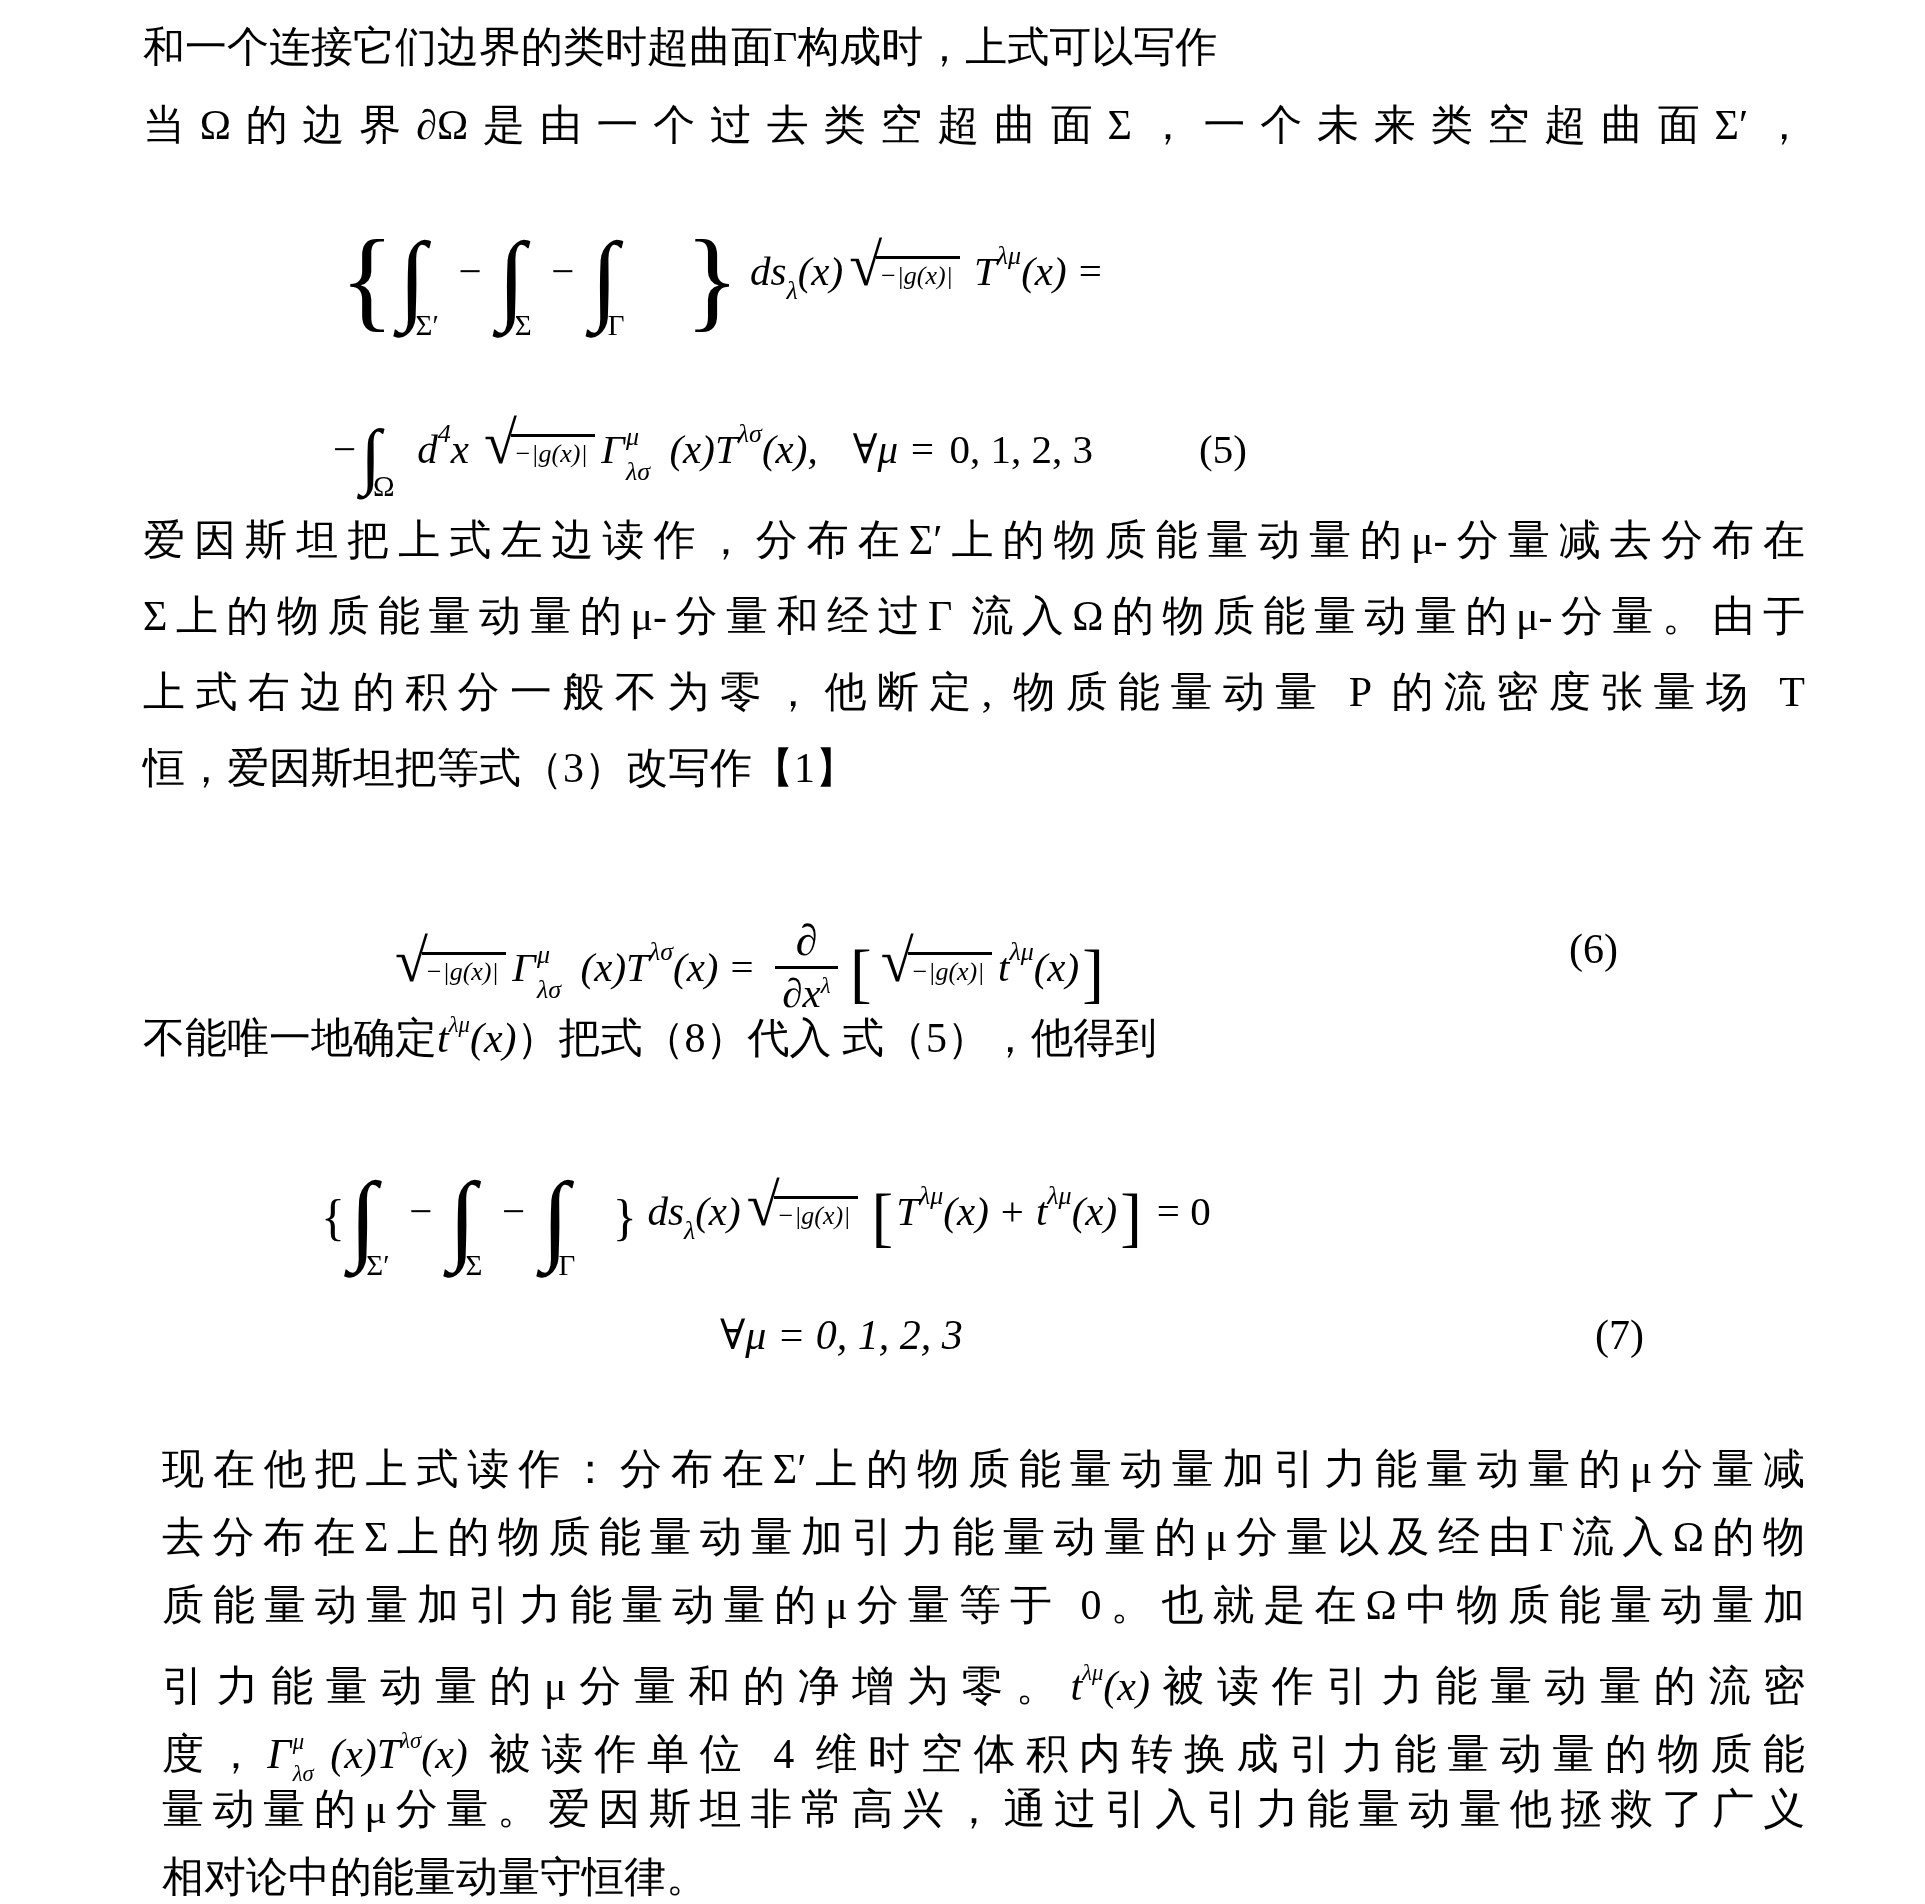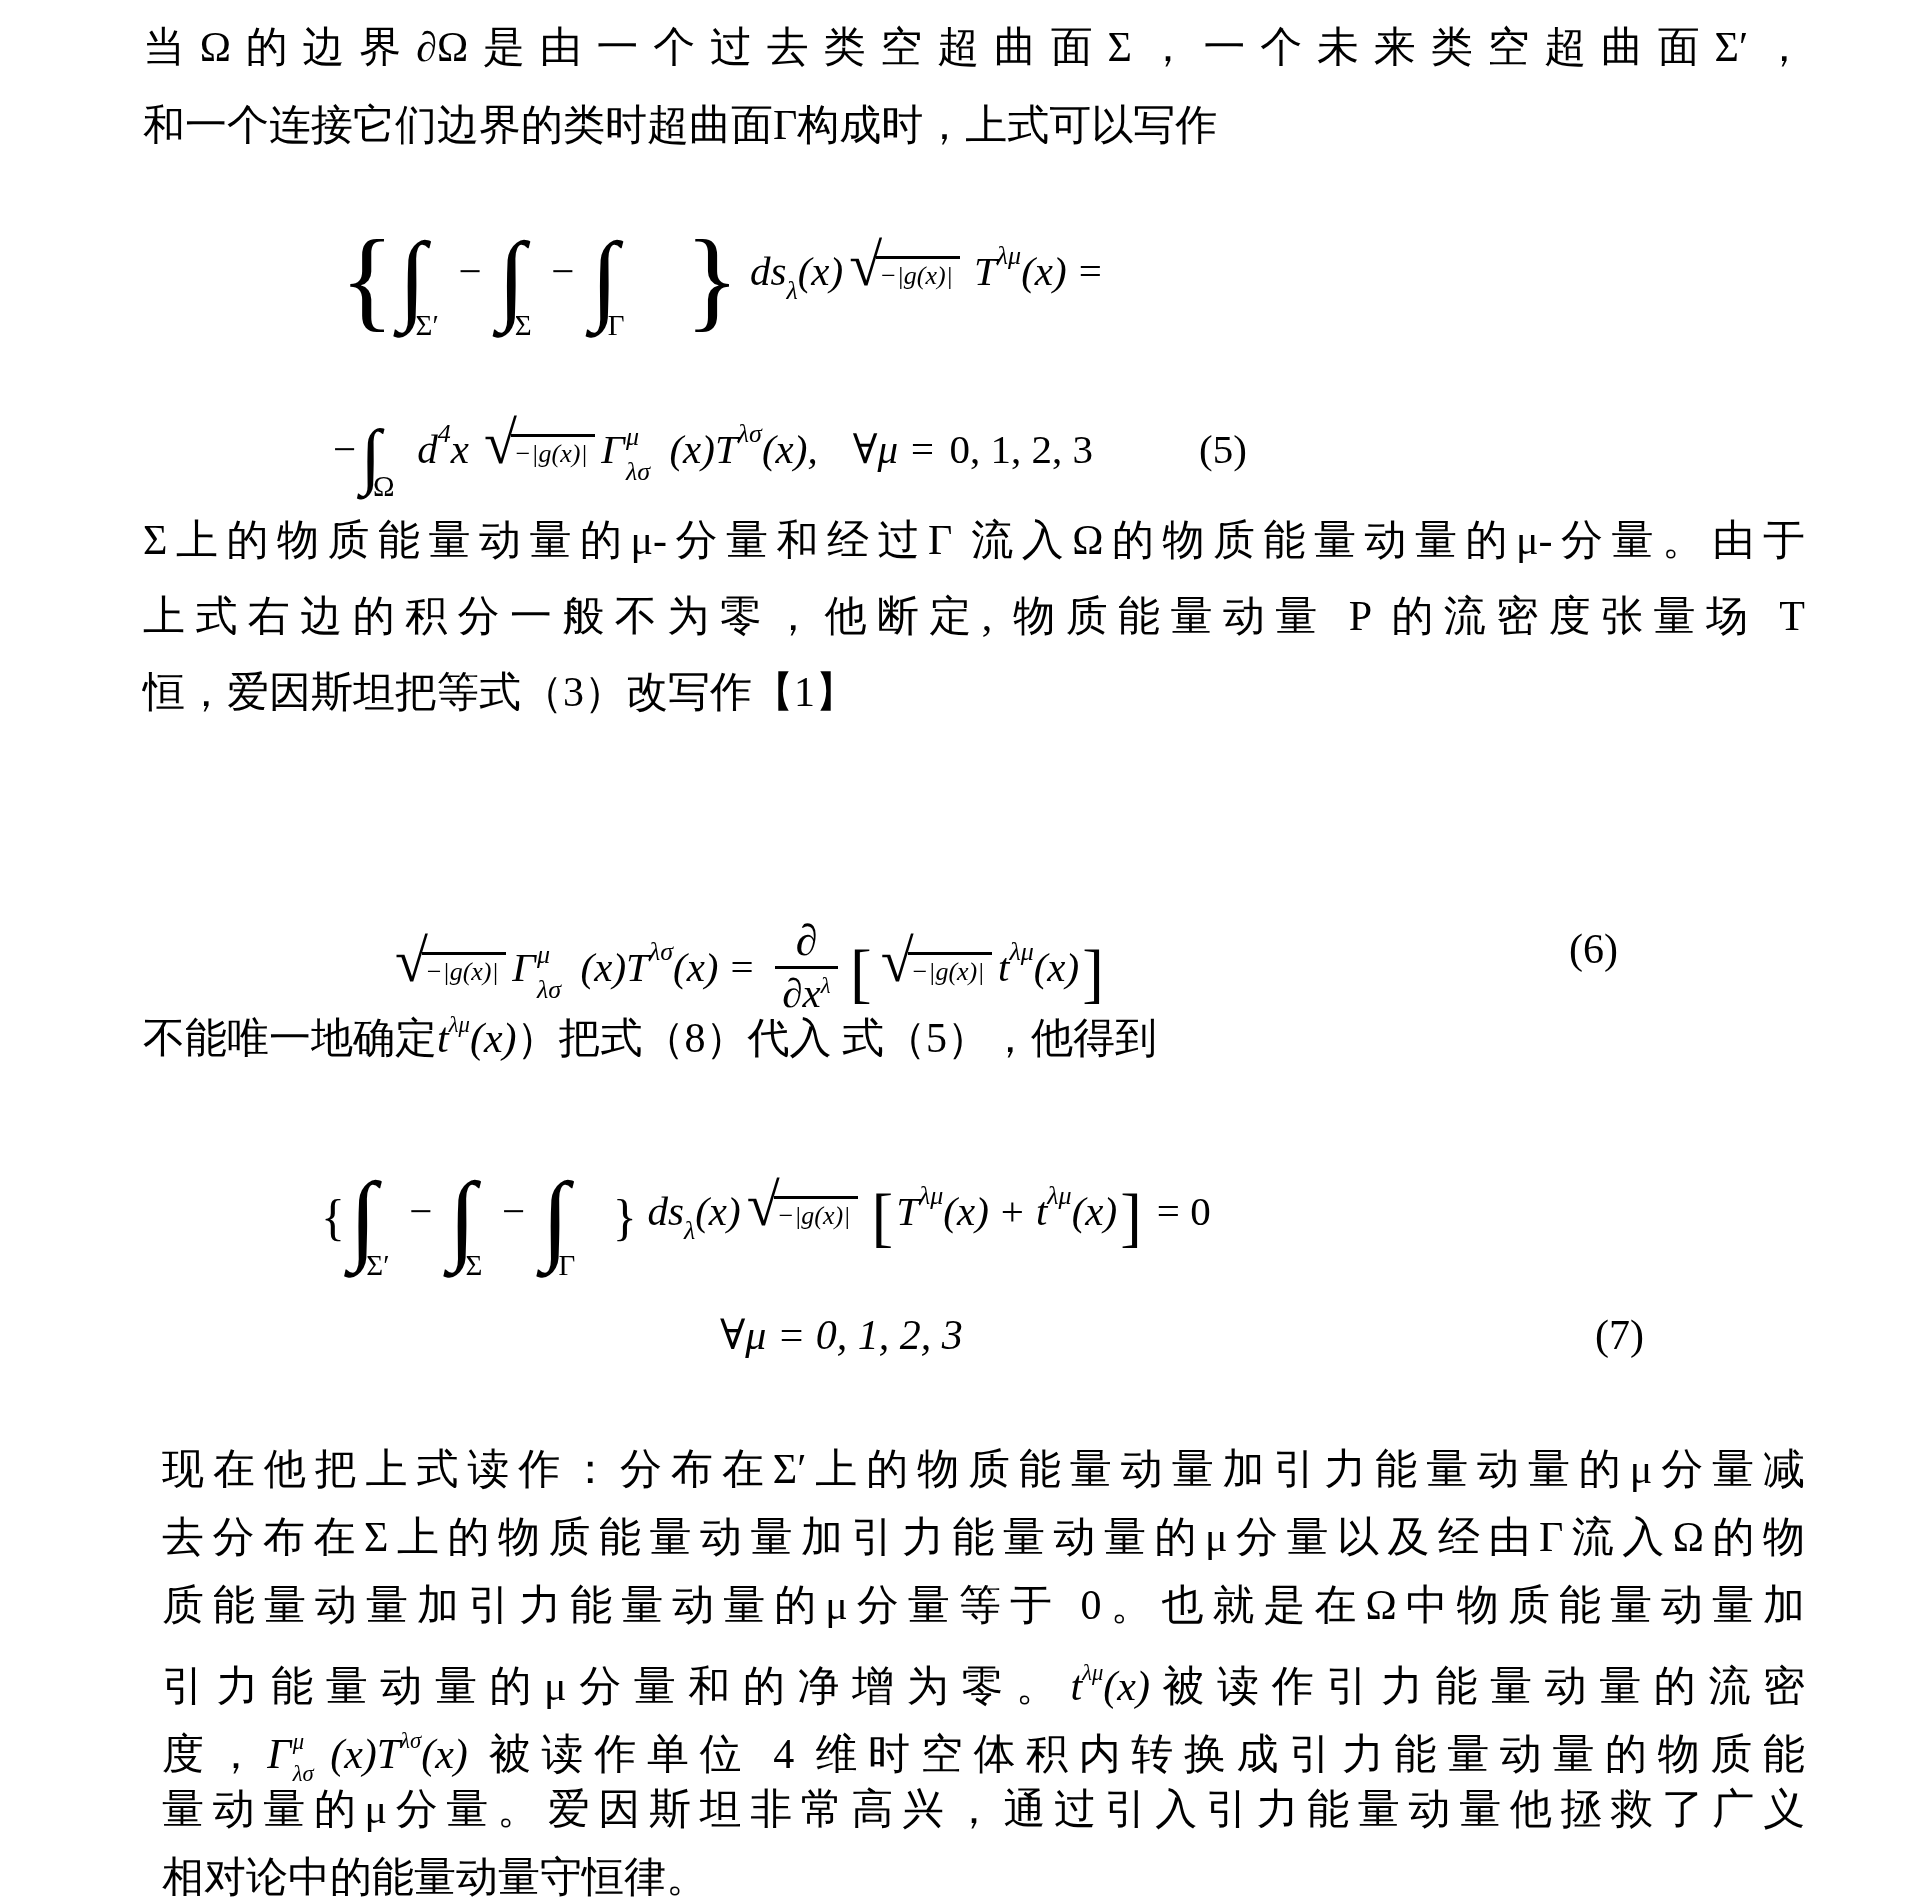--- a/index.html
+++ b/index.html
@@ -45,39 +45,40 @@
   .bk { font-size:65px; font-style:normal; vertical-align:-13.6px; line-height:0; margin:0 3px; }
   .eqlabel { position:absolute; font-size:42px; font-style:normal; line-height:45px; }
   .gapL { margin-left:53px; }
 </style>
 </head>
 <body>
 
 <div class="page">
 
   <div class="para lh103" style="top:7.6px">
+    <div class="tline">和一个连接它们边界的类时超曲面Γ构成时，上式可以写作</div>
     <div class="tline just">当Ω的边界∂Ω是由一个过去类空超曲面Σ，一个未来类空超曲面Σ′，</div>
-    <div class="tline">和一个连接它们边界的类时超曲面Γ构成时，上式可以写作</div>
   </div>
 
   <div class="eqrow" style="left:340px; top:214px">
     <span class="bb">{</span><span class="ig1">∫</span><span class="isb1">Σ′</span><span class="op">−</span><span class="ig1">∫</span><span class="isb1">Σ</span><span class="op">−</span><span class="ig1">∫</span><span class="isb1">Γ</span><span class="bb gapL">}</span><span class="mv" style="margin-left:10.6px">ds</span><span class="msub">λ</span><span class="mv">(x)</span><span class="sqrt">
         <span class="sqrt-sign">√</span>
         <span class="sqrt-body">−|g(x)|</span>
       </span><span class="mv" style="margin-left:7.6px">T</span><span class="msup">λμ</span><span class="mv">(x)</span><span class="op">=</span>
   </div>
 
   <div class="eqrow" style="left:321px; top:392px">
     <span class="op" style="margin-right:4.5px">−</span><span class="ig2">∫</span><span class="isb2">Ω</span><span class="mv" style="margin-left:12px">d</span><span class="msup up0">4</span><span class="mv">x</span><span class="sqrt" style="margin-left:15px">
         <span class="sqrt-sign">√</span>
         <span class="sqrt-body">−|g(x)|</span>
       </span><span class="mv">Γ</span><span class="stack"><span class="up">μ</span><span class="dn">λσ</span></span><span class="mv">(x)</span><span class="mv">T</span><span class="msup">λσ</span><span class="mv">(x),</span><span class="mv" style="margin-left:35px">∀μ =</span><span class="up0" style="margin-left:13.6px">0, 1, 2, 3</span><span class="up0" style="margin-left:106px">(5)</span>
   </div>
 
   <div class="para lh100" style="top:502px">
+    <div class="tline just">爱因斯坦把上式左边读作，分布在Σ′上的物质能量动量的μ-分量减去分布在</div>
     <div class="tline just">Σ上的物质能量动量的μ-分量和经过Γ 流入Ω的物质能量动量的μ-分量。由于</div>
     <div class="tline just">上式右边的积分一般不为零，他断定, 物质能量动量 P 的流密度张量场 T</div>
     <div class="tline">恒，爱因斯坦把等式（3）改写作【1】</div>
   </div>
 
   <div class="eqrow" style="left:389px; top:910px">
     <span class="sqrt">
         <span class="sqrt-sign">√</span>
         <span class="sqrt-body">−|g(x)|</span>
       </span><span class="mv">Γ</span><span class="stack"><span class="up">μ</span><span class="dn">λσ</span></span><span class="mv">(x)</span><span class="mv">T</span><span class="msup">λσ</span><span class="mv">(x)</span><span class="op">=</span><span class="frac"><span class="fnum">∂</span><span class="fden"><span>∂x</span><span class="msup">λ</span></span></span><span class="bk">[</span><span class="sqrt">

